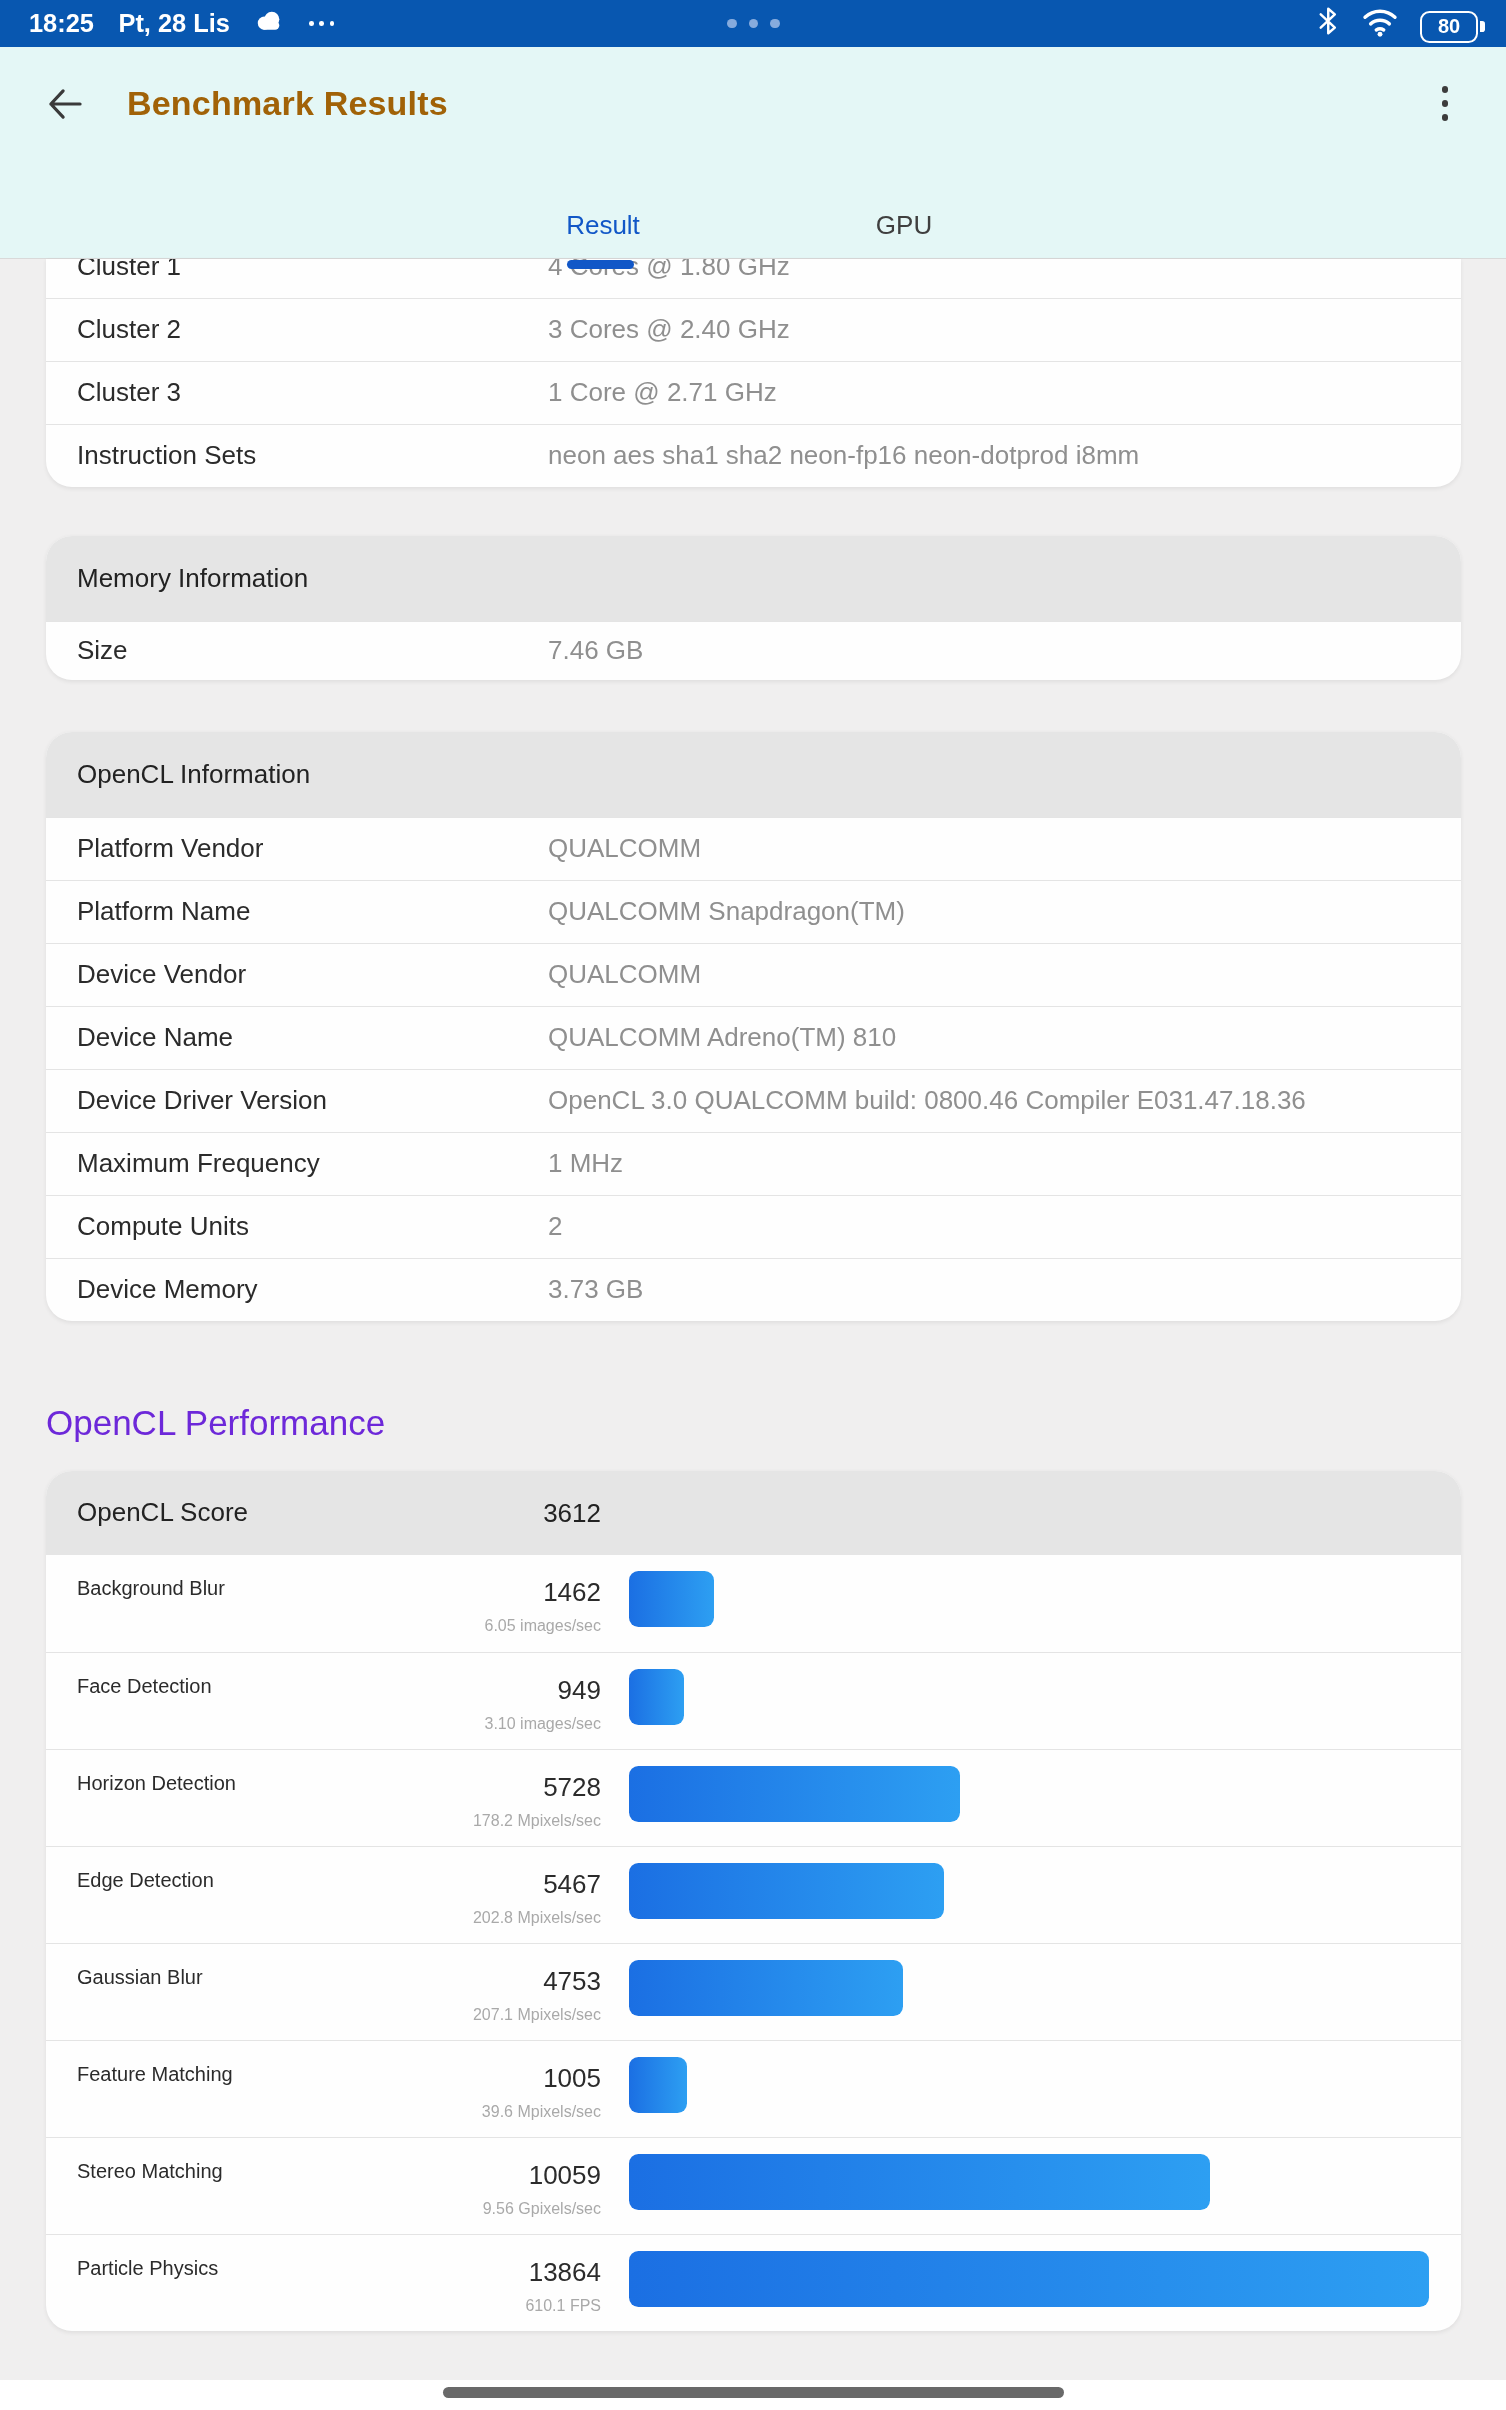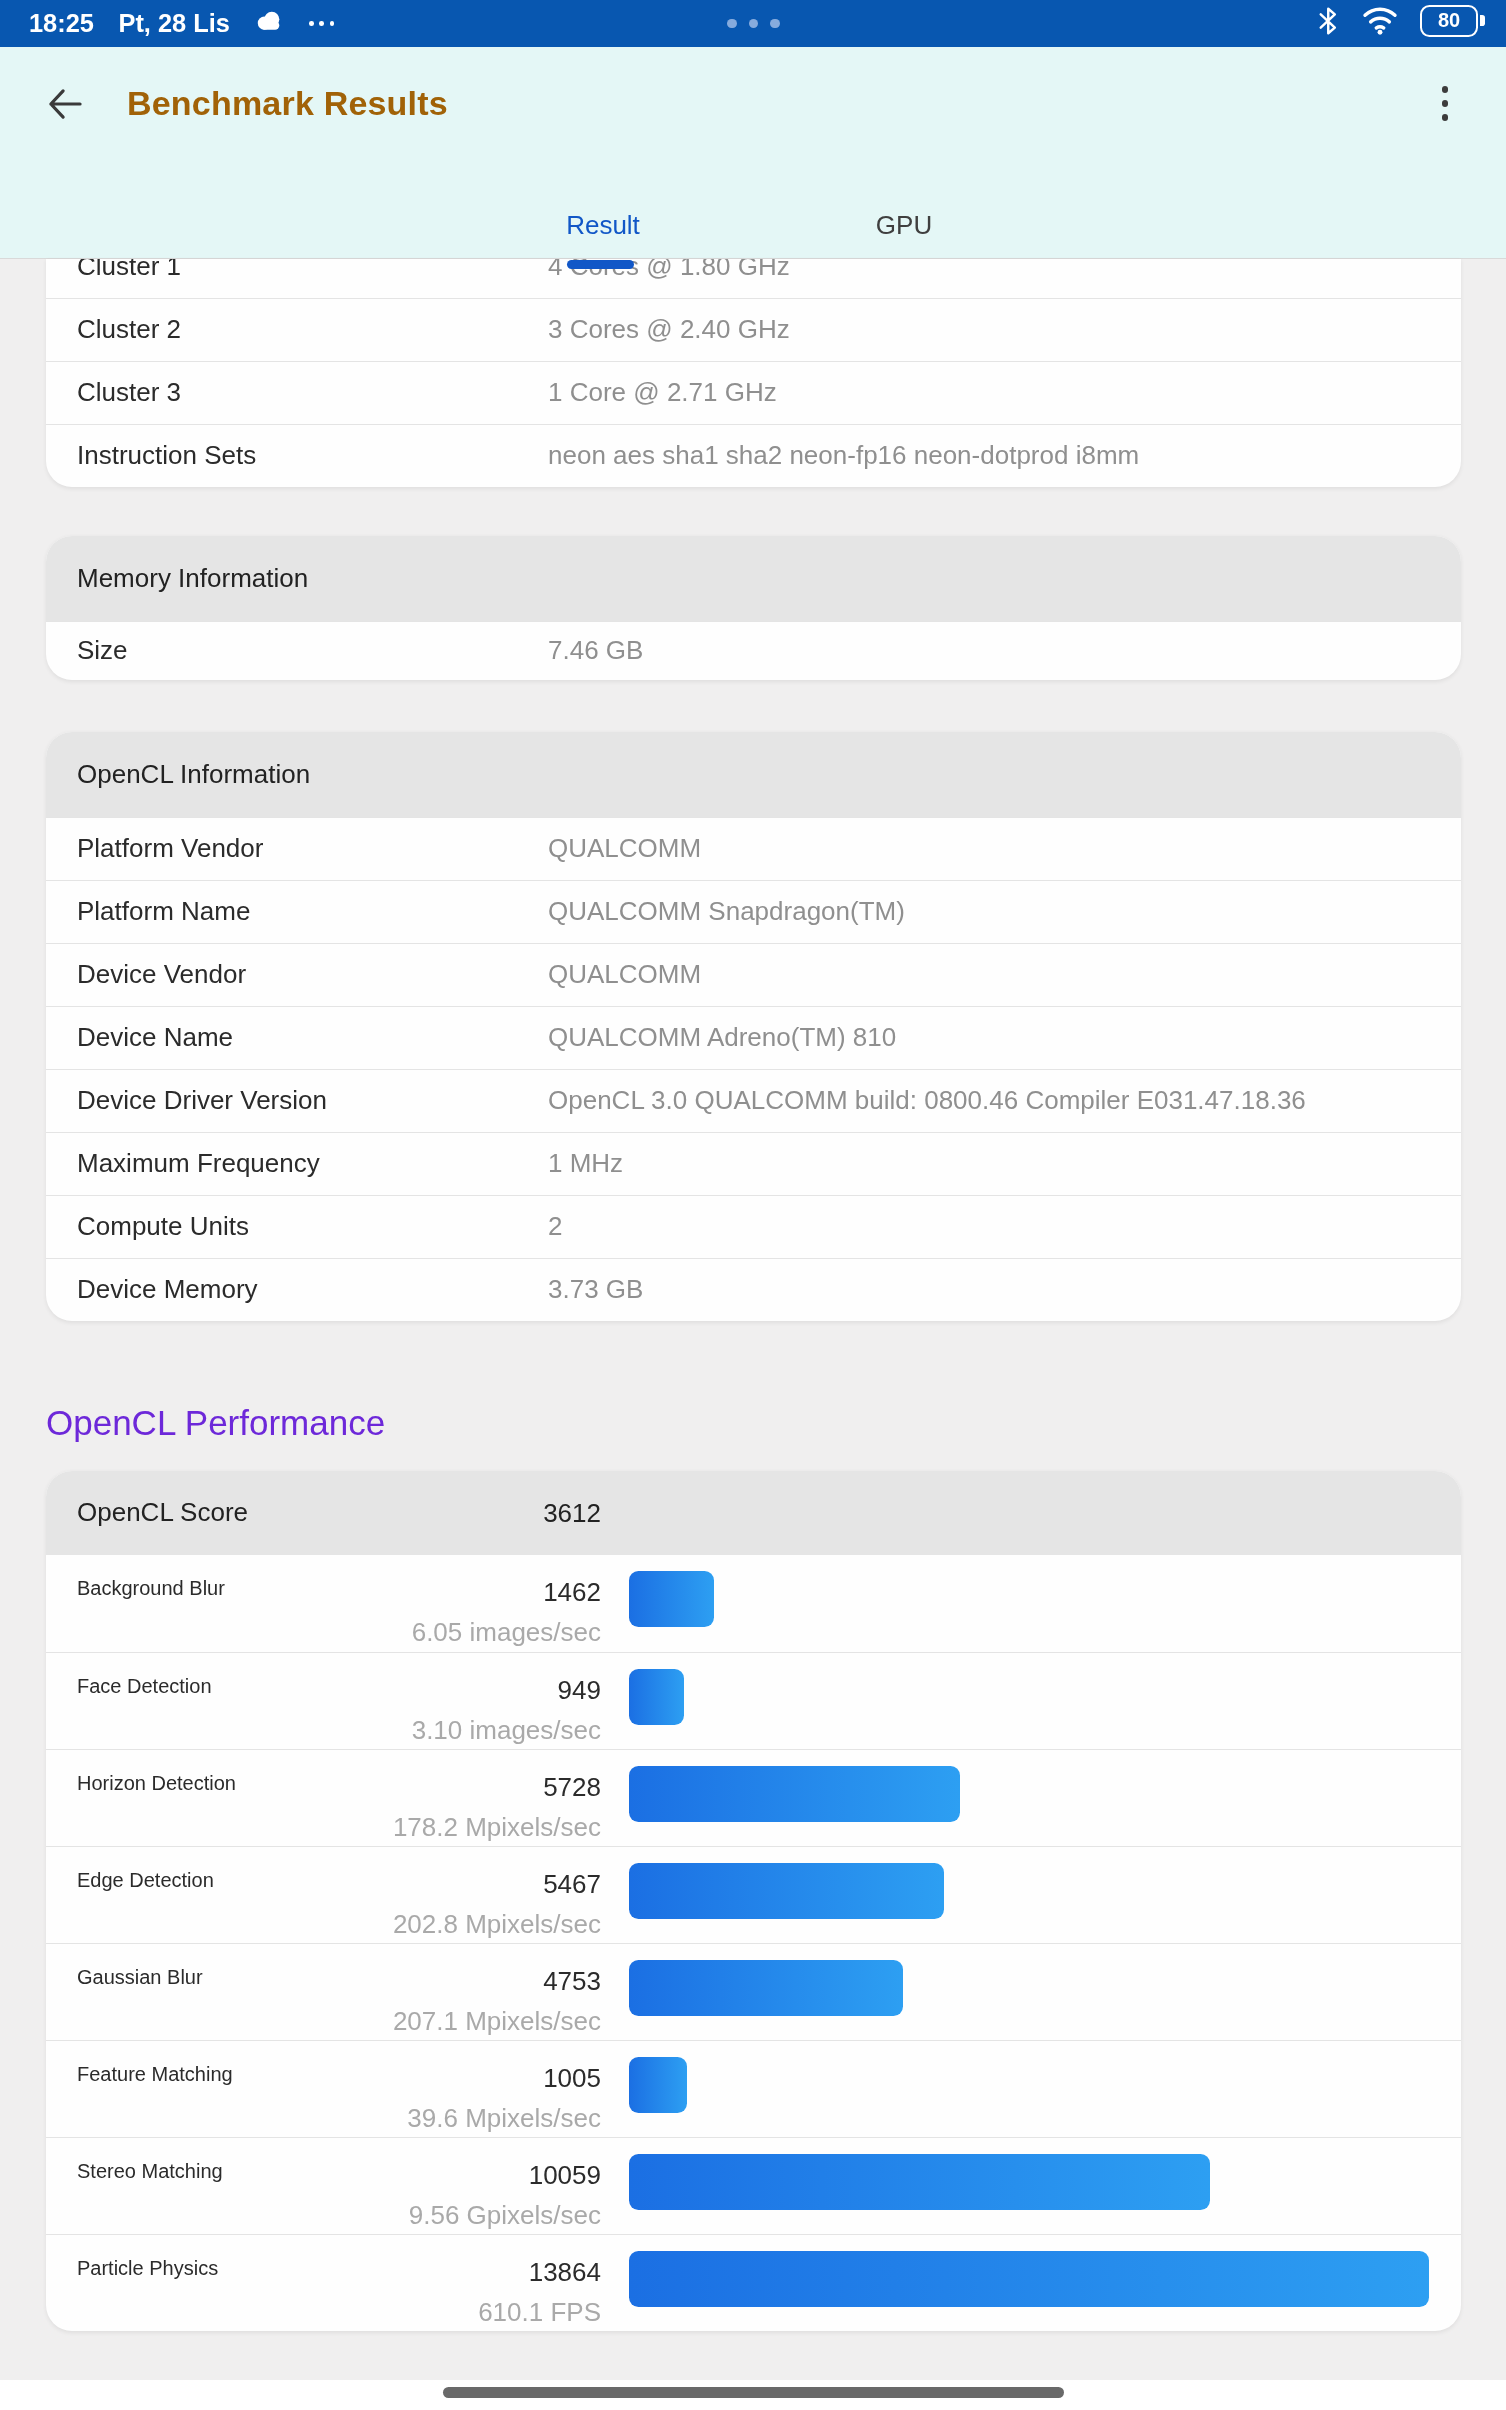--- a/index.html
+++ b/index.html
@@ -7,21 +7,21 @@
   body { font-family:"Liberation Sans", sans-serif; background:#f0efef; overflow:hidden; }
   .screen { position:relative; width:1507px; height:2411px; background:#f0efef; }
 
   
   .status-bar { position:relative; height:47px; background:#0857b0; color:#fff;
     display:flex; align-items:center; padding:0 29px; font-size:25.4px; font-weight:700; }
   .sb-left { display:flex; align-items:center; gap:24.5px; }
   .sb-center { position:absolute; left:0; right:0; top:0; bottom:0;
     display:flex; align-items:center; justify-content:center; gap:12.2px; }
   .sb-center .dot { width:9.4px; height:9.4px; border-radius:50%; background:#86abdd; }
-  .sb-right { margin-left:auto; display:flex; align-items:flex-start; gap:21px; }
+  .sb-right { margin-left:auto; display:flex; align-items:flex-end; gap:21px; }
   .mini-dots { display:flex; gap:5.6px; }
   .mini-dots span { width:4.7px; height:4.7px; border-radius:50%; background:#fff; }
   .battery { position:relative; width:58px; height:32px; border:2.8px solid #fff; border-radius:9.4px;
     display:flex; align-items:center; justify-content:center; font-size:20px; font-weight:700; }
   .battery:after { content:""; position:absolute; right:-8.5px; top:8.5px; width:4.7px; height:11.3px;
     background:#fff; border-radius:0 2.8px 2.8px 0; }
 
   
   .app-header { position:relative; height:212px; background:#e4f7f6; border-bottom:0.9px solid #d9d9d9; }
   .toolbar { position:relative; height:113px; display:flex; align-items:center; padding:0 43px; }
@@ -50,21 +50,21 @@
   .info-label { width:471px; font-size:26px; color:#2b2b2b; flex:none; }
   .info-value { font-size:26px; color:#8f8f8f; }
   .first-clip { margin-top:-24.5px; }
   .section-title { margin:85px 0 31px 46px; font-size:35px; font-weight:500; color:#6d28d9; line-height:34px; }
 
   
   .perf-row { position:relative; height:97px; border-top:0.9px solid #e4e4e4; }
   .perf-label { position:absolute; left:31px; top:22.6px; font-size:20px; color:#2b2b2b; }
   .perf-meta { position:absolute; left:0; top:22.6px; width:555px; text-align:right; }
   .perf-score { font-size:26px; color:#2b2b2b; }
-  .perf-unit { margin-top:9.4px; font-size:26px; color:#a9a9a9; }
+  .perf-unit { margin-top:9.4px; font-size:16px; color:#a9a9a9; }
   .perf-bar { position:absolute; left:583px; top:16px; height:56px; border-radius:9.4px;
     background:linear-gradient(90deg,#1b6fe3,#2d9ff2); }
   .score-value { position:absolute; left:0; top:0; height:85px; width:555px; display:flex;
     align-items:center; justify-content:flex-end; font-size:26px; font-weight:400; color:#222; }
 
   
   .bottom-bar { position:relative; height:30px; background:#ffffff; }
   .nav-pill { position:absolute; left:443px; top:6.6px; width:621px; height:11.3px;
     border-radius:5.6px; background:#696969; }
 </style>

